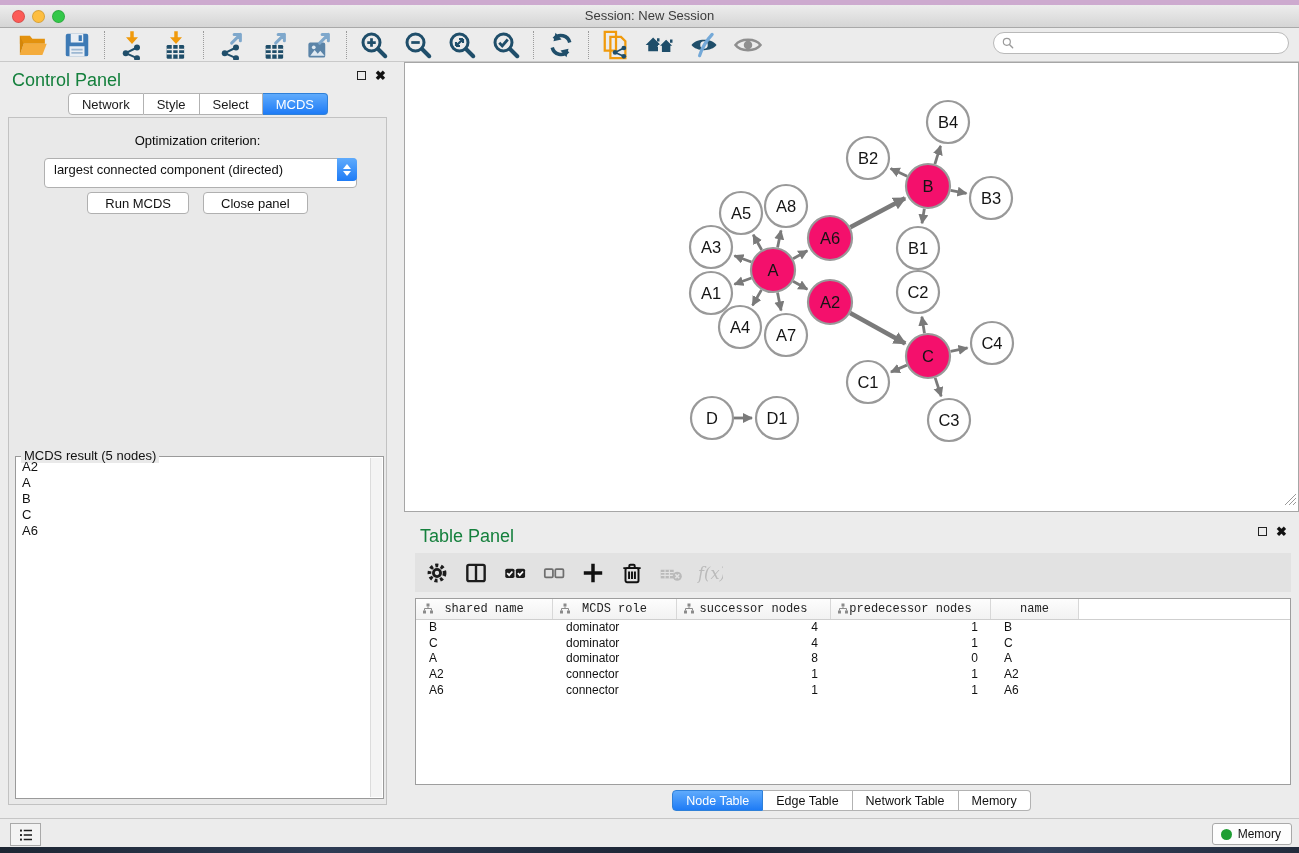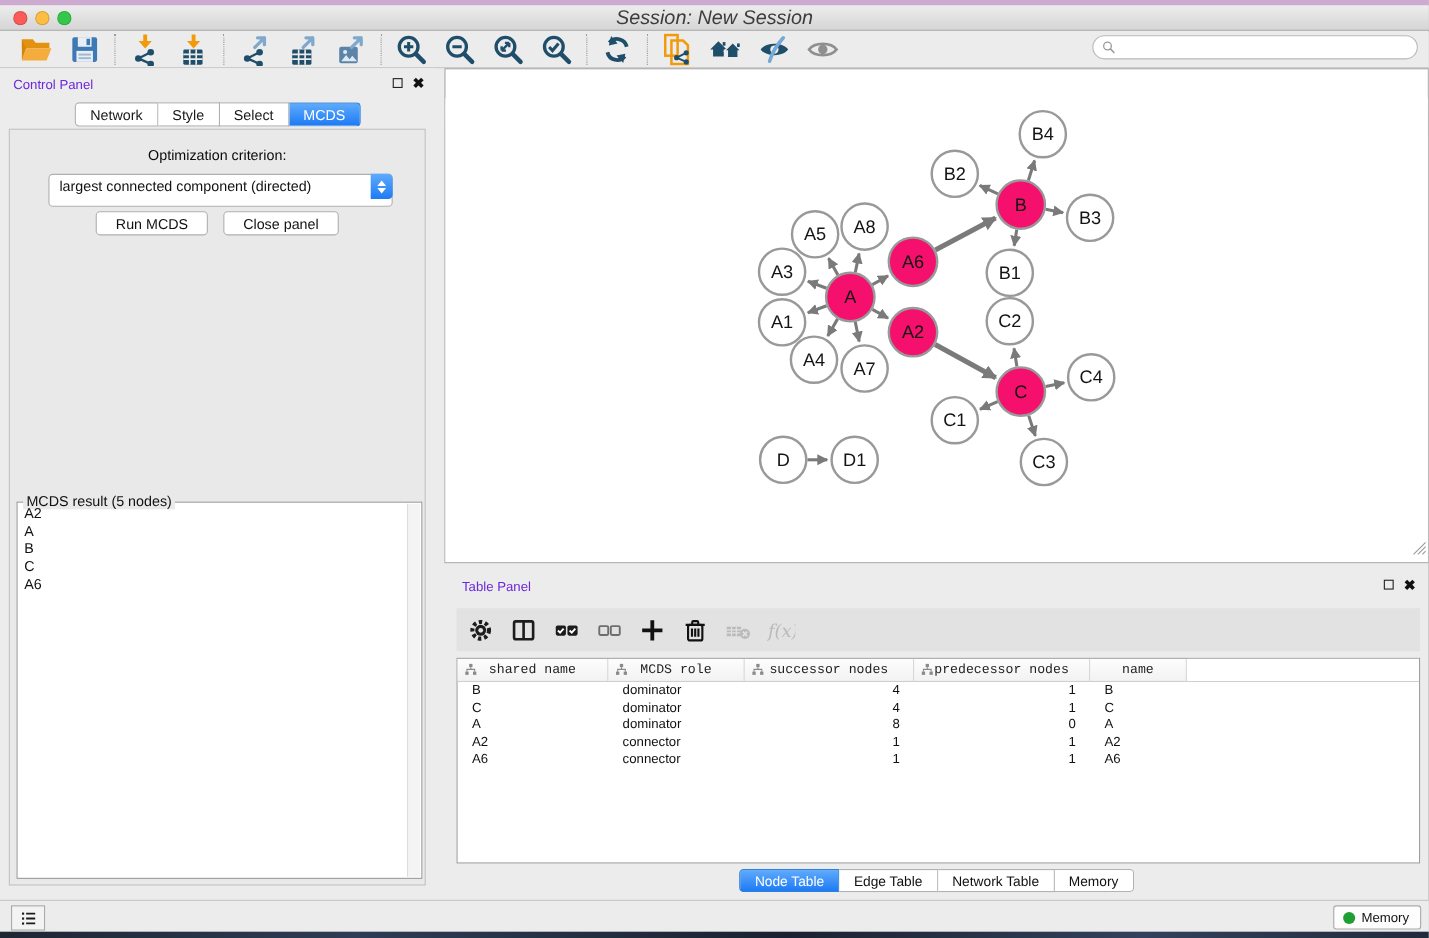--- a/index.html
+++ b/index.html
@@ -10,40 +10,40 @@
     font-family: "Liberation Sans", sans-serif; color:#222;
   }
   
   .desktop-top { position:absolute; left:0; top:0; width:100%; height:5px; background:#cdaacf; }
   .titlebar {
     position:absolute; left:0; top:5px; width:100%; height:23px;
     background:linear-gradient(#ededed,#d5d5d5); border-bottom:1px solid #a9a9a9;
   }
   .tl { position:absolute; top:5px; width:13px; height:13px; border-radius:50%; border:1px solid rgba(0,0,0,.15); }
   .tl.red{ left:12px; background:#fc5b57; } .tl.yellow{ left:32px; background:#fdbe41; } .tl.green{ left:52px; background:#34c84a; }
-  .titlebar .title-text { text-align:center; line-height:22px; font-size:18px; color:#3c3c3c;font-style:italic; }
+  .titlebar .title-text { text-align:center; line-height:22px; font-size:13px; color:#3c3c3c; }
   
   .toolbar {
     position:absolute; left:0; top:29px; width:100%; height:33px;
     background:#ececec; border-bottom:1px solid #c9c9c9;
     display:flex; align-items:center; padding-left:6px;
   }
   .tgroup { display:flex; align-items:center; height:28px; padding:0 10px; gap:10px; }
   .tgroup + .tgroup { border-left:1px dotted #9b9b9b; }
   .tbtn { width:34px; height:30px; display:flex; align-items:center; justify-content:center; cursor:default; }
   .search-box {
     position:absolute; right:10px; top:3px; width:296px; height:22px;
     background:#fff; border:1px solid #b9b9b9; border-radius:11px;
     display:flex; align-items:center; padding-left:7px; gap:4px;
   }
   .search-box input { border:none; outline:none; flex:1; font-size:12px; background:transparent; font-family:inherit; }
   
   .cp { position:absolute; left:0; top:62px; width:396px; height:756px; background:#ececec; }
   .cp-header { position:relative; height:28px; }
-  .panel-title { position:absolute; left:12px; top:8px; font-size:12px; color:#6d28d9; }
+  .panel-title { position:absolute; left:12px; top:8px; font-size:18px; color:#15803d; }
   .win-icons { position:absolute; right:10px; top:8px; display:flex; gap:9px; align-items:center; }
   .float-icon { width:9px; height:9px; border:1.6px solid #222; display:inline-block; }
   .close-icon { font-size:13px; font-weight:bold; color:#111; line-height:11px; }
   .cp-tabs { position:absolute; left:0; top:31px; width:100%; display:flex; justify-content:center; }
   .ptab {
     height:22px; line-height:21px; padding:0 13px; font-size:13px;
     background:#fff; border:1px solid #b2b2b2; border-left:none; color:#1a1a1a; cursor:default;
   }
   .ptab:first-child { border-left:1px solid #b2b2b2; border-radius:4px 0 0 4px; }
   .ptab:last-child { border-radius:0 4px 4px 0; }

